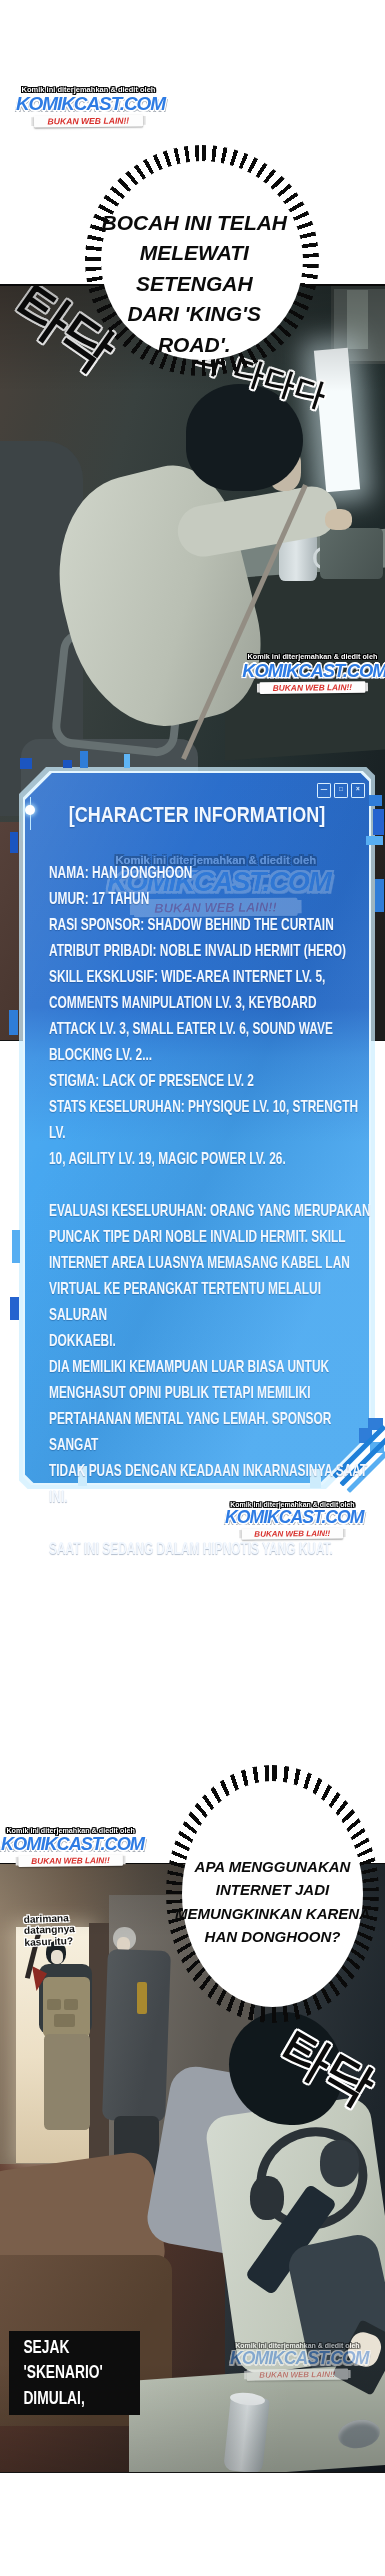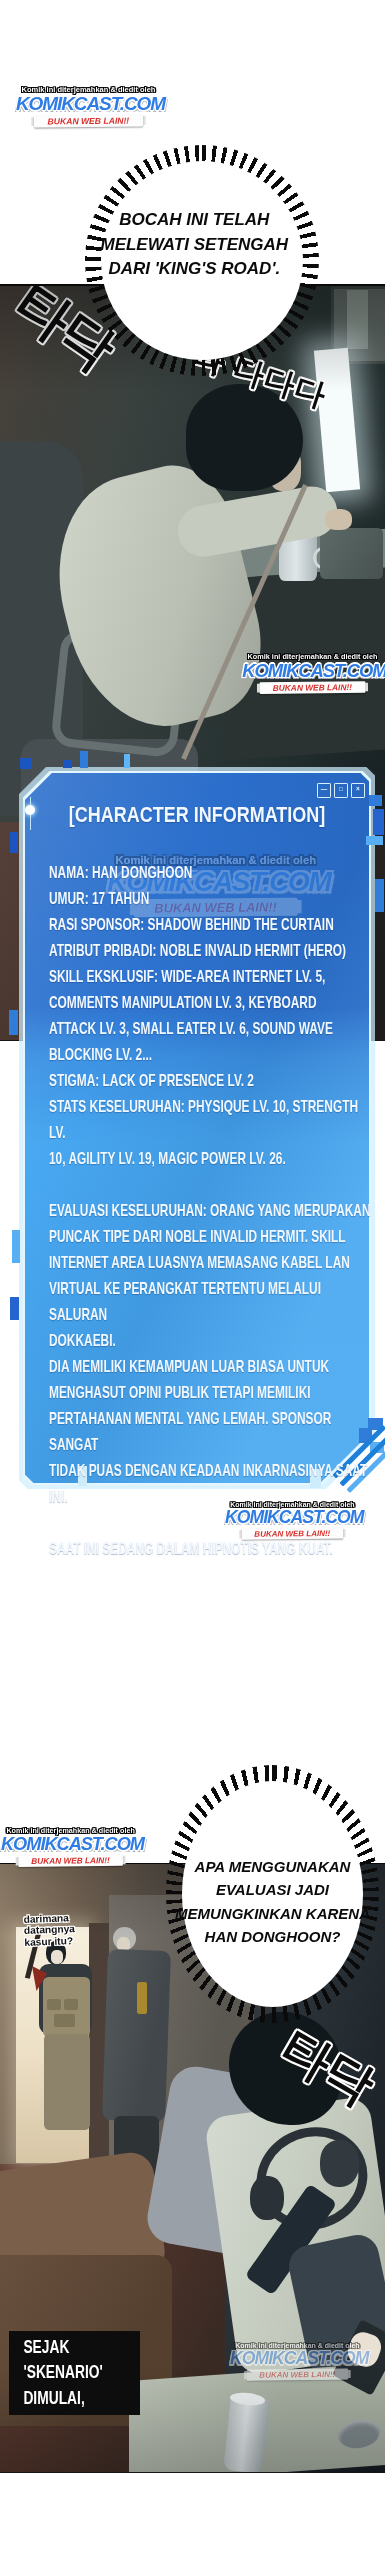--- a/index.html
+++ b/index.html
@@ -59,21 +59,21 @@
     <div class="l2">KOMIKCAST.COM</div>
     <div class="l3w">
       <div class="l3">BUKAN WEB LAIN!!</div>
     </div>
   </div>
 
   <div class="abs" style="left:85px;top:145px;width:234px;height:231px;z-index:25;">
     <div class="burst" style="inset:0;">
         <div class="inner"></div>
       </div>
-    <div class="btxt" style="left: 9.6px; right: 25px; top: 63px; font-size: 17px; line-height: 1.45; white-space: pre-line;">BOCAH INI TELAH
+    <div class="btxt" style="left: 9.6px; right: 25px; top: 63px; font-size: 21px; line-height: 1.45; white-space: pre-line;">BOCAH INI TELAH
 MELEWATI SETENGAH
 DARI 'KING'S ROAD'.</div>
   </div>
 
   <div class="scene" style="top:284px;height:754px;border-top:2.1px solid #0a0a0a;border-bottom:1.6px solid #141414;
        background:linear-gradient(105deg,#4a423b 0%,#41403b 12%,#39413f 28%,#2e3837 48%,#243030 66%,#1b2426 84%,#141b1e 100%);">
 
     <div class="abs" style="left:0;top:536px;width:386px;height:218px;
          background:linear-gradient(120deg,#56413a 0%,#47352e 30%,#322a26 60%,#1e1d1c 90%);"></div>
 
@@ -196,21 +196,21 @@
     <div class="l3w">
       <div class="l3">BUKAN WEB LAIN!!</div>
     </div>
   </div>
 
   <div class="abs" style="left:166px;top:1765px;width:213px;height:258px;z-index:25;">
     <div class="burst" style="inset:0;">
         <div class="inner"></div>
       </div>
     <div class="btxt" style="left: 7.5px; right: 7.5px; top: 90px; font-size: 15px; line-height: 1.55; white-space: pre-line;">APA MENGGUNAKAN
-EVALUASI JADI
+INTERNET JADI
 MEMUNGKINKAN KARENA
 HAN DONGHOON?</div>
   </div>
 
   <div class="kc" style="left:1.1px;top:1827px;transform:scale(.96);transform-origin:top left;">
     <div class="l1">Komik ini diterjemahkan &amp; diedit oleh</div>
     <div class="l2">KOMIKCAST.COM</div>
     <div class="l3w">
       <div class="l3">BUKAN WEB LAIN!!</div>
     </div>

